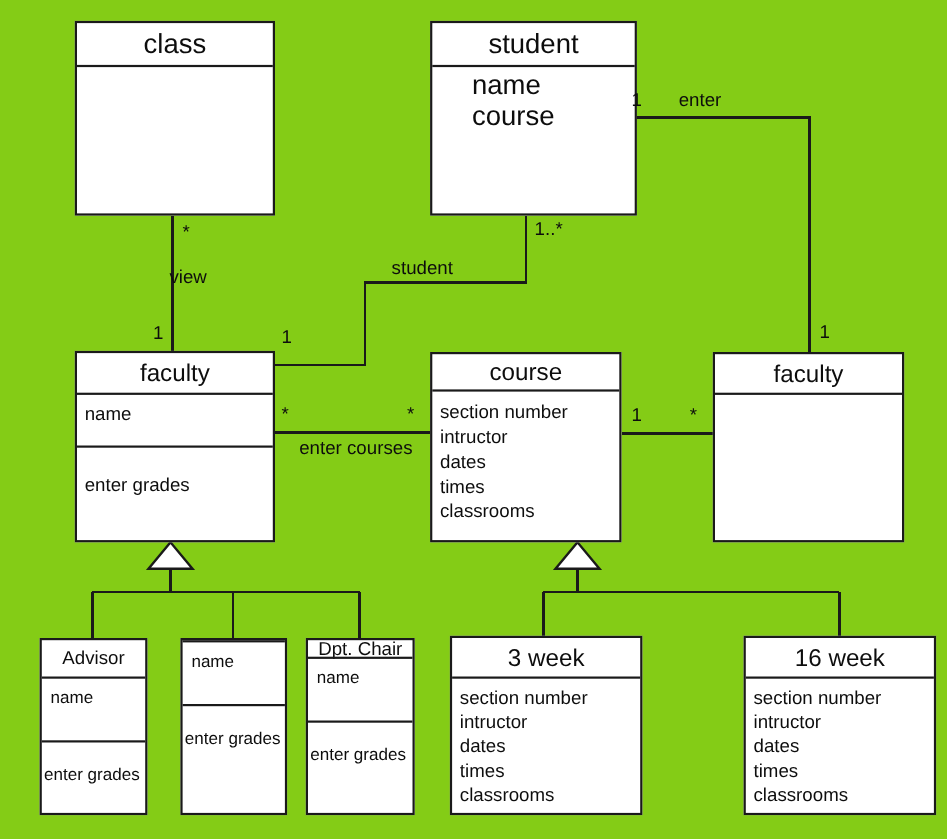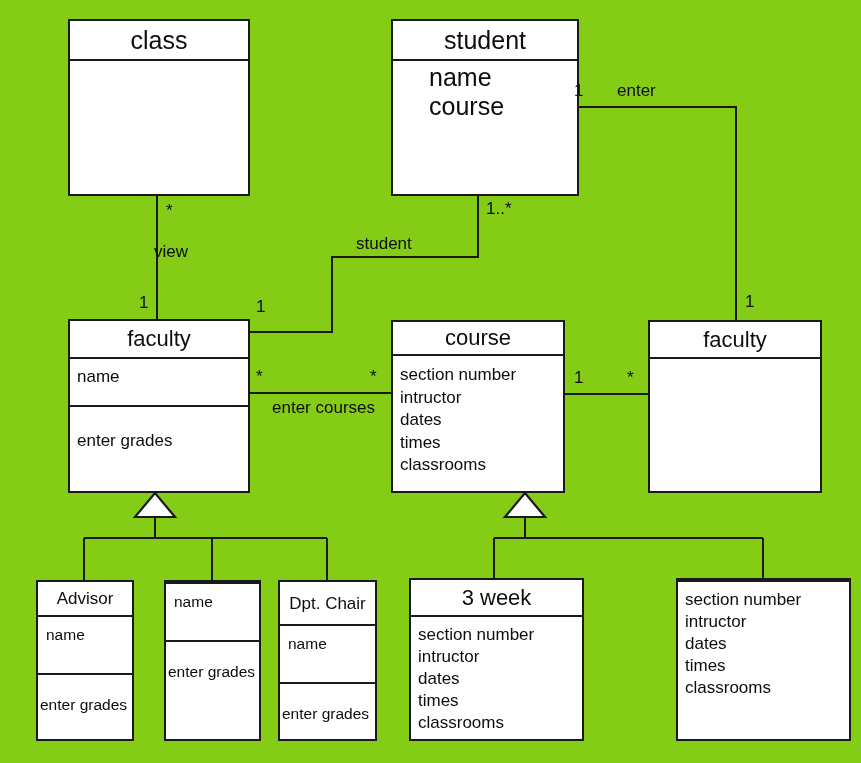--- a/index.html
+++ b/index.html
@@ -168,41 +168,42 @@
   <div class="umlbox" style="left:164px; top:580px; width:97px; height:161px;">
     <div class="sect sep t-attr-s" style="height:58px; padding-top:9px; padding-left:8px;">
       <div class="row">name</div>
     </div>
     <div class="sect sep t-attr-s" style="flex:1 1 auto; padding-top:21px; padding-left:2px;">
       <div class="row">enter grades</div>
     </div>
   </div>
 
   <div class="umlbox" style="left:278px; top:580px; width:99px; height:161px;">
-    <div class="hdr t-attr" style="height:42px;">Dpt. Chair</div>
+    <div class="hdr t-attr" style="height:15px;">Dpt. Chair</div>
     <div class="sect sep t-attr-s" style="height:58px; padding-top:9px; padding-left:8px;">
       <div class="row">name</div>
     </div>
     <div class="sect sep t-attr-s" style="flex:1 1 auto; padding-top:21px; padding-left:2px;">
       <div class="row">enter grades</div>
     </div>
   </div>
 
   <div class="umlbox" style="left:409px; top:578px; width:175px; height:163px;">
     <div class="hdr t-mid" style="height:35px;">3 week</div>
     <div class="sect sep t-attr" style="flex:1 1 auto; padding-top:7px; line-height:1.3;">
       <div class="row">section number</div>
       <div class="row">intructor</div>
       <div class="row">dates</div>
       <div class="row">times</div>
       <div class="row">classrooms</div>
     </div>
   </div>
 
   <div class="umlbox" style="left:676px; top:578px; width:175px; height:163px;">
+    <div class="hdr t-mid" style="height:35px;">16 week</div>
     <div class="sect sep t-attr" style="flex:1 1 auto; padding-top:7px; line-height:1.3;">
       <div class="row">section number</div>
       <div class="row">intructor</div>
       <div class="row">dates</div>
       <div class="row">times</div>
       <div class="row">classrooms</div>
     </div>
   </div>
 
   <div class="edgelabel t-mult" style="left:166px; top:202px;">*</div>

